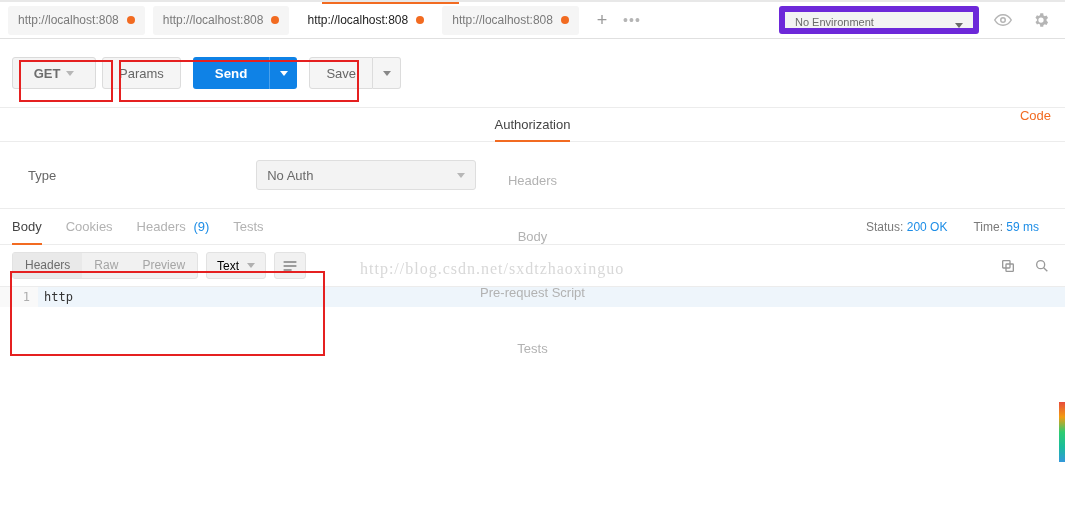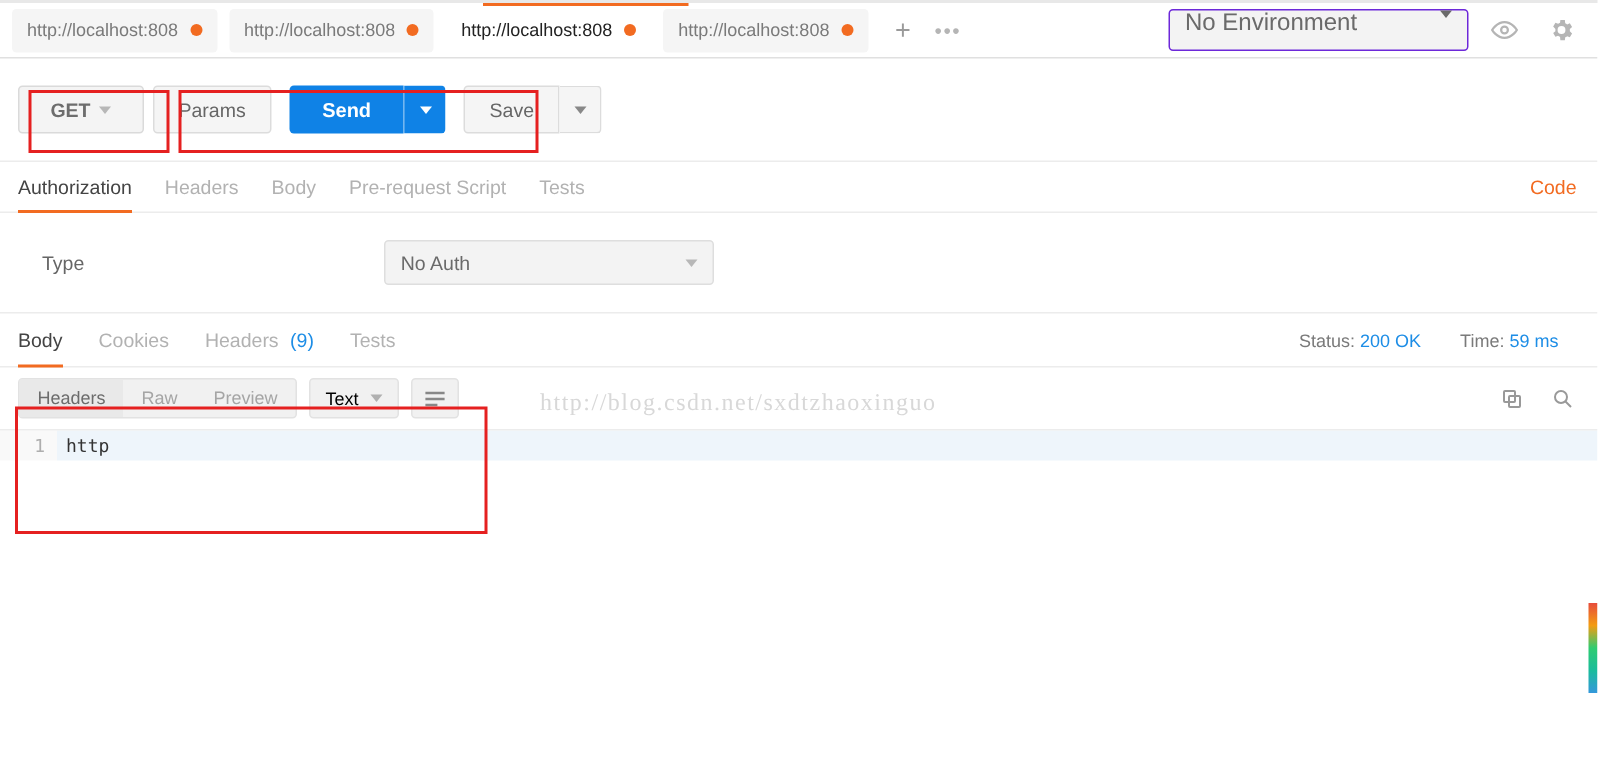--- a/index.html
+++ b/index.html
@@ -6,33 +6,33 @@
     body { font-family: -apple-system, "Helvetica Neue", Arial, sans-serif; font-size: 13px; color: #333; background: #fff; width: 1065px; height: 515px; position: relative; overflow: hidden; border-top: 2px solid #e8e8e8; }
     .topbar { display: flex; align-items: center; height: 37px; border-bottom: 1px solid #e0e0e0; padding-left: 8px; }
     .topbar-accent { position: absolute; top: 0; left: 322px; width: 137px; height: 2px; background: #f26b21; }
     .tab { display: flex; align-items: center; height: 29px; padding: 0 10px; color: #7a7a7a; font-size: 12px; cursor: pointer; position: relative; background: #f5f5f5; margin-right: 8px; border-radius: 3px; gap: 8px; max-width: 145px; text-align: center; }
     .tab.active { background: #fff; color: #222; }
     .tab-label { white-space: nowrap; overflow: hidden; text-overflow: clip; max-width: 112px; }
     .dot { width: 8px; height: 8px; border-radius: 50%; background: #f26b21; flex: 0 0 auto; }
     .tab-add { width: 30px; height: 29px; display: flex; align-items: center; justify-content: center; color: #9a9a9a; font-size: 18px; cursor: pointer; }
     .tab-more { width: 30px; height: 29px; display: flex; align-items: center; justify-content: center; color: #b5b5b5; font-size: 14px; cursor: pointer; letter-spacing: 1px; }
     .env-group { position: absolute; right: 10px; top: 4px; display: flex; align-items: center; gap: 10px; }
-    .env-select { width: 200px; height: 28px; background: #f3f3f3; border: 1px solid #6d28d9; border-radius: 3px; display: flex; align-items: flex-start; justify-content: space-between; padding: 0 10px; font-size: 16px; color: #6a6a6a; cursor: pointer; }
+    .env-select { width: 200px; height: 28px; background: #f3f3f3; border: 6px solid #6d28d9; border-radius: 3px; display: flex; align-items: flex-end; justify-content: space-between; padding: 0 10px; font-size: 11px; color: #6a6a6a; cursor: pointer; }
     .eye-btn, .gear-btn { width: 28px; height: 28px; display: flex; align-items: center; justify-content: center; color: #b5b5b5; cursor: pointer; }
     .request-row { display: flex; align-items: center; padding: 18px 12px; border-bottom: 1px solid #ececec; gap: 6px; }
     .method-btn { width: 84px; height: 32px; background: #f4f4f4; border: 1px solid #dadada; border-radius: 3px; display: flex; align-items: center; justify-content: center; font-weight: 600; color: #6d6d6d; gap: 6px; cursor: pointer; }
     .url-input { flex: 1; height: 32px; border: 1px solid #dadada; border-left: none; border-radius: 0 3px 3px 0; padding: 0 10px; font-size: 13px; color: #555; outline: none; }
     .params-btn, .save-btn { height: 32px; padding: 0 16px; background: #f5f5f5; border: 1px solid #dcdcdc; border-radius: 3px; color: #666; cursor: pointer; display: flex; align-items: center; }
     .send-group { display: flex; margin-left: 6px; margin-right: 6px; }
     .send-btn { height: 32px; padding: 0 22px; background: #0f82e6; color: #fff; border: none; border-radius: 3px 0 0 3px; font-weight: 600; cursor: pointer; }
     .send-drop { width: 28px; height: 32px; background: #0f82e6; border-left: 1px solid rgba(255,255,255,.25); border-radius: 0 3px 3px 0; color: #fff; display: flex; align-items: center; justify-content: center; cursor: pointer; }
     .save-group { display: flex; }
     .save-drop { width: 28px; height: 32px; background: #f5f5f5; border: 1px solid #dcdcdc; border-left: none; display: flex; align-items: center; justify-content: center; color: #888; cursor: pointer; border-radius: 0 3px 3px 0; }
     .save-btn { border-radius: 3px 0 0 3px; }
-    .req-tabs { display: flex; align-items: center; height: 34px; padding: 0 12px; border-bottom: 1px solid #ececec; gap: 22px; position: relative; }
+    .req-tabs { display: flex; align-items: center; height: 34px; padding: 0 12px; border-bottom: 1px solid #ececec; gap: 22px; position: relative; flex-direction: column; }
     .req-tab { color: #b2b2b2; font-size: 13px; cursor: pointer; height: 34px; line-height: 34px; }
     .req-tab.active { color: #444; border-bottom: 2px solid #f26b21; }
     .code-link { position: absolute; right: 14px; color: #f26b21; font-size: 13px; cursor: pointer; }
     .type-row { display: flex; align-items: center; padding: 18px 28px; border-bottom: 1px solid #ececec; gap: 200px; }
     .type-label { color: #666; font-size: 13px; }
     .auth-select { width: 220px; height: 30px; background: #f3f3f3; border: 1px solid #dedede; border-radius: 3px; padding: 0 10px; display: flex; align-items: center; justify-content: space-between; color: #6a6a6a; cursor: pointer; }
     .resp-tabs { display: flex; align-items: center; height: 36px; padding: 0 12px; border-bottom: 1px solid #ececec; gap: 24px; position: relative; }
     .resp-tab { color: #b2b2b2; font-size: 13px; cursor: pointer; height: 36px; line-height: 36px; }
     .resp-tab.active { color: #444; border-bottom: 2px solid #f26b21; }
     .badge { color: #1d8de6; margin-left: 4px; }

